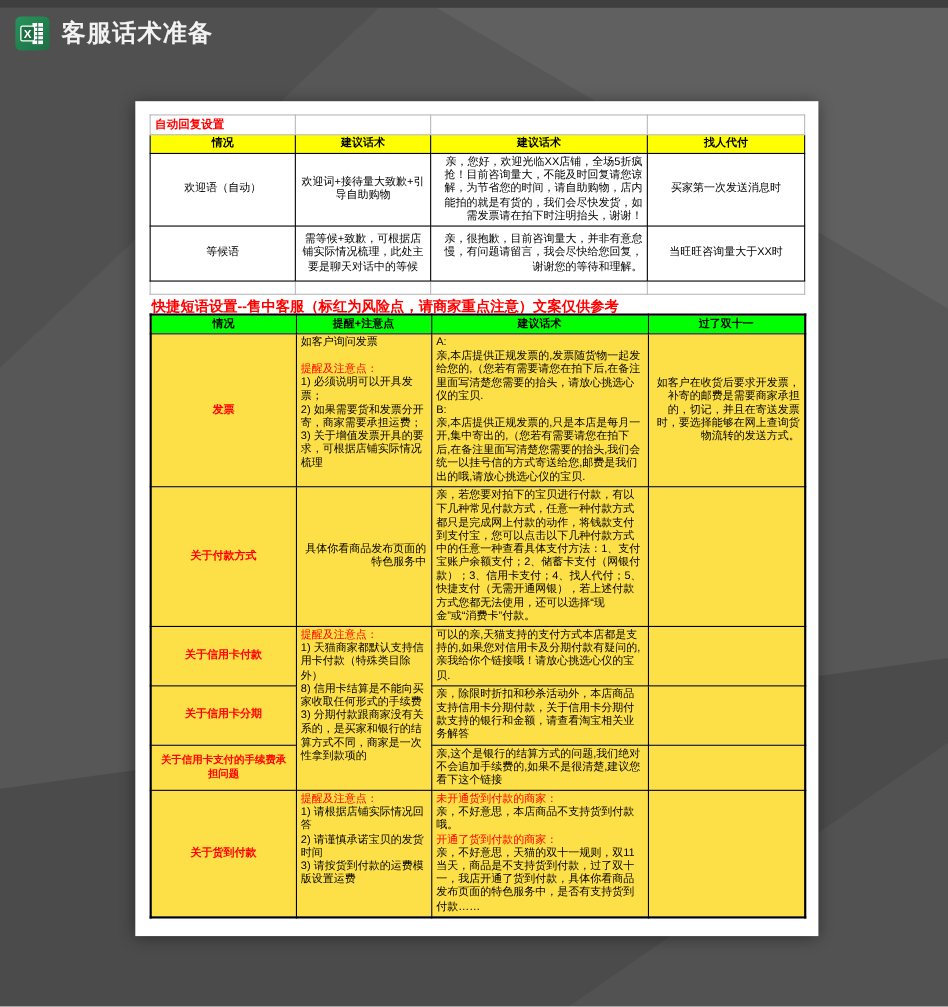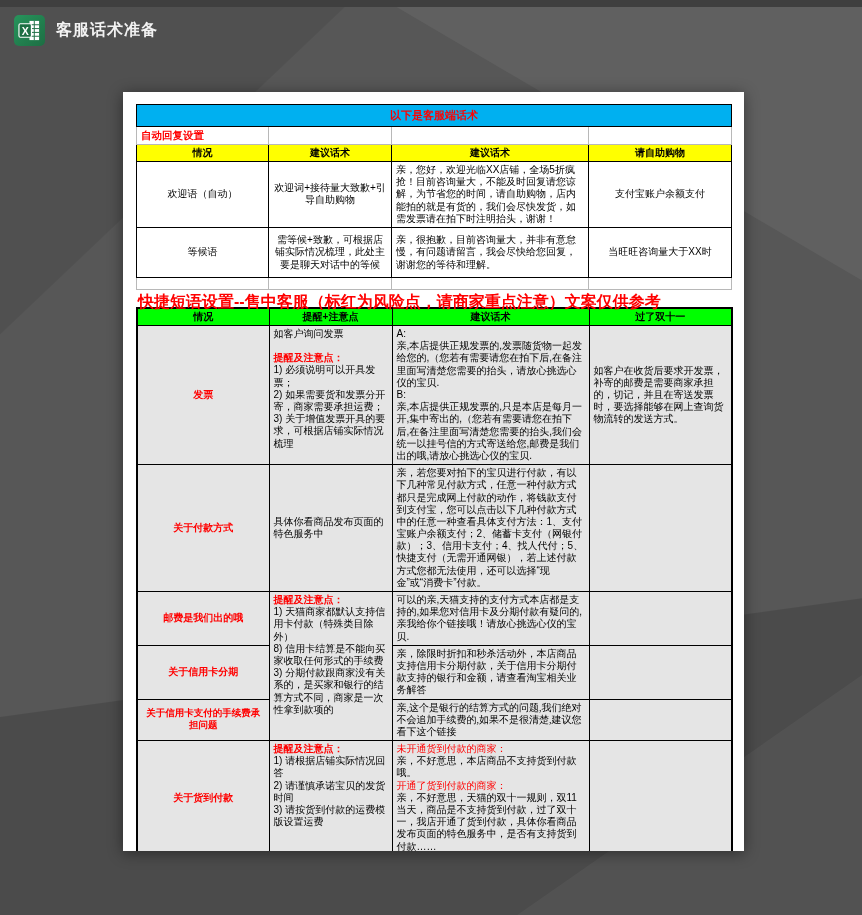--- a/index.html
+++ b/index.html
@@ -24,48 +24,48 @@
   .facet-bottomseam { left:0; bottom:0; width:862px; height:240px;
                       background:rgba(255,255,255,0.045);
                       clip-path:polygon(60% 100%, 100% 0, 100% 100%); }
 
   
   .app-header { position:absolute; left:14px; top:14px; height:32px;
                 display:flex; align-items:center; gap:11px; }
   .excel-icon { width:31px; height:31px; border-radius:5px;
                 background:linear-gradient(135deg,#27945c,#1d6e43);
                 display:flex; align-items:center; justify-content:center; }
-  .app-title { color:#f2f2f2; font-size:16px; font-weight:600; letter-spacing:1px; }
+  .app-title { color:#f2f2f2; font-size:22px; font-weight:600; letter-spacing:1px; }
 
   
   .page { position:absolute; left:123px; top:92px; width:621px; height:759px;
           background:#ffffff; padding:12px 13px; overflow:hidden;
           box-shadow:0 2px 14px rgba(0,0,0,0.45); }
 
   table { border-collapse:collapse; table-layout:fixed; width:595px;
           font-size:10px; line-height:1.22; color:#000; }
   td { border:1px solid #000; padding:2px 4px; overflow:hidden; }
   table.t1 { border:1px solid #000; }
   table.t2 { border:2px solid #000; }
   tr.filler td { border-color:#b8b8b8; }
   td.c { text-align:center; vertical-align:middle; }
   td.l { text-align:left; vertical-align:top; }
-  td.mid { vertical-align:middle; }
+  td.mid { vertical-align:middle;text-align:right; }
   .red { color:#ff0000; }
-  .b { font-weight:bold; }
+  .b { font-weight:normal; }
   .pre { white-space:pre-line; }
   .blk { display:block; }
   .title-row td { background:#00b0f0; height:22px; text-align:center;
                   font-weight:bold; font-size:11px; }
   .yhead td { background:#ffff00; height:15px; text-align:center; font-weight:bold; }
   .ghead td { background:#00ff00; height:14px; text-align:center; font-weight:bold; }
-  .ycell { background:#e5e5e5; }
+  .ycell { background:#fde047; }
   .setting-label { color:#ff0000; font-weight:bold; font-size:10.5px; }
   .section2-title { height:17px; padding:2px 1px 1px 2px; color:#ff0000;
-                    font-weight:bold; font-size:16px; white-space:nowrap; }
+                    font-weight:bold; font-size:13px; white-space:nowrap; }
   .case-label { color:#ff0000; font-weight:bold; }
   .gap6 { display:block; height:12px; }
 </style>
 </head>
 <body>
 
 <div class="bg-facet facet-topleft"></div>
 <div class="bg-facet facet-topright"></div>
 <div class="bg-facet facet-bottom"></div>
 <div class="bg-facet facet-bottomseam"></div>
@@ -92,40 +92,37 @@
 <div class="page">
 
   <table class="t1">
     <colgroup>
         <col style="width:132px">
         <col style="width:123px">
         <col style="width:197px">
         <col style="width:143px">
       </colgroup>
     <tbody>
-        <tr class="title-row">
-      <td colspan="4" class="red">以下是客服端话术</td>
-    </tr>
     <tr class="filler" style="height:14px;">
       <td class="l setting-label">自动回复设置</td>
       <td></td>
       <td></td>
       <td></td>
     </tr>
     <tr class="yhead">
       <td>情况</td>
       <td>建议话术</td>
       <td>建议话术</td>
-      <td>请自助购物</td>
+      <td>找人代付</td>
     </tr>
     <tr style="height:55px;">
       <td class="c">欢迎语（自动）</td>
       <td class="c">欢迎词+接待量大致歉+引导自助购物</td>
       <td class="l mid">亲，您好，欢迎光临XX店铺，全场5折疯抢！目前咨询量大，不能及时回复请您谅解，为节省您的时间，请自助购物，店内能拍的就是有货的，我们会尽快发货，如需发票请在拍下时注明抬头，谢谢！</td>
-      <td class="c">支付宝账户余额支付</td>
+      <td class="c">买家第一次发送消息时</td>
     </tr>
     <tr style="height:50px;">
       <td class="c">等候语</td>
       <td class="c">需等候+致歉，可根据店铺实际情况梳理，此处主要是聊天对话中的等候</td>
       <td class="l mid">亲，很抱歉，目前咨询量大，并非有意怠慢，有问题请留言，我会尽快给您回复，谢谢您的等待和理解。</td>
       <td class="c">当旺旺咨询量大于XX时</td>
     </tr>
     <tr class="filler" style="height:12px;">
       <td></td>
       <td></td>
@@ -170,38 +167,38 @@
     </tr>
 
     <tr style="height:116px;">
       <td class="c ycell case-label">关于付款方式</td>
       <td class="l ycell mid">具体你看商品发布页面的特色服务中</td>
       <td class="l ycell">亲，若您要对拍下的宝贝进行付款，有以下几种常见付款方式，任意一种付款方式都只是完成网上付款的动作，将钱款支付到支付宝，您可以点击以下几种付款方式中的任意一种查看具体支付方法：1、支付宝账户余额支付；2、储蓄卡支付（网银付款）；3、信用卡支付；4、找人代付；5、快捷支付（无需开通网银），若上述付款方式您都无法使用，还可以选择“现金”或“消费卡”付款。</td>
       <td class="ycell"></td>
     </tr>
 
     <tr style="height:43px;">
-      <td class="c ycell case-label">邮费是我们出的哦</td>
+      <td class="c ycell case-label">关于信用卡付款</td>
       <td class="l ycell" rowspan="3">
         <span class="blk red b">提醒及注意点：</span>
         <span class="blk pre">1) 天猫商家都默认支持信用卡付款（特殊类目除外）
 8) 信用卡结算是不能向买家收取任何形式的手续费
 3) 分期付款跟商家没有关系的，是买家和银行的结算方式不同，商家是一次性拿到款项的</span>
       </td>
       <td class="l ycell">可以的亲,天猫支持的支付方式本店都是支持的,如果您对信用卡及分期付款有疑问的,亲我给你个链接哦！请放心挑选心仪的宝贝.</td>
       <td class="ycell"></td>
     </tr>
 
     <tr style="height:45px;">
       <td class="c ycell case-label">关于信用卡分期</td>
       <td class="l ycell">亲，除限时折扣和秒杀活动外，本店商品支持信用卡分期付款，关于信用卡分期付款支持的银行和金额，请查看淘宝相关业务解答</td>
       <td class="ycell"></td>
     </tr>
 
-    <tr style="height:27px;font-family:Liberation Serif, serif;">
+    <tr style="height:27px;">
       <td class="c ycell case-label" style="font-size:9.5px;">关于信用卡支付的手续费承担问题</td>
       <td class="l ycell">亲,这个是银行的结算方式的问题,我们绝对不会追加手续费的,如果不是很清楚,建议您看下这个链接</td>
       <td class="ycell"></td>
     </tr>
 
     <tr style="height:104px;">
       <td class="c ycell case-label">关于货到付款</td>
       <td class="l ycell">
         <span class="blk red b">提醒及注意点：</span>
         <span class="blk pre">1) 请根据店铺实际情况回答

